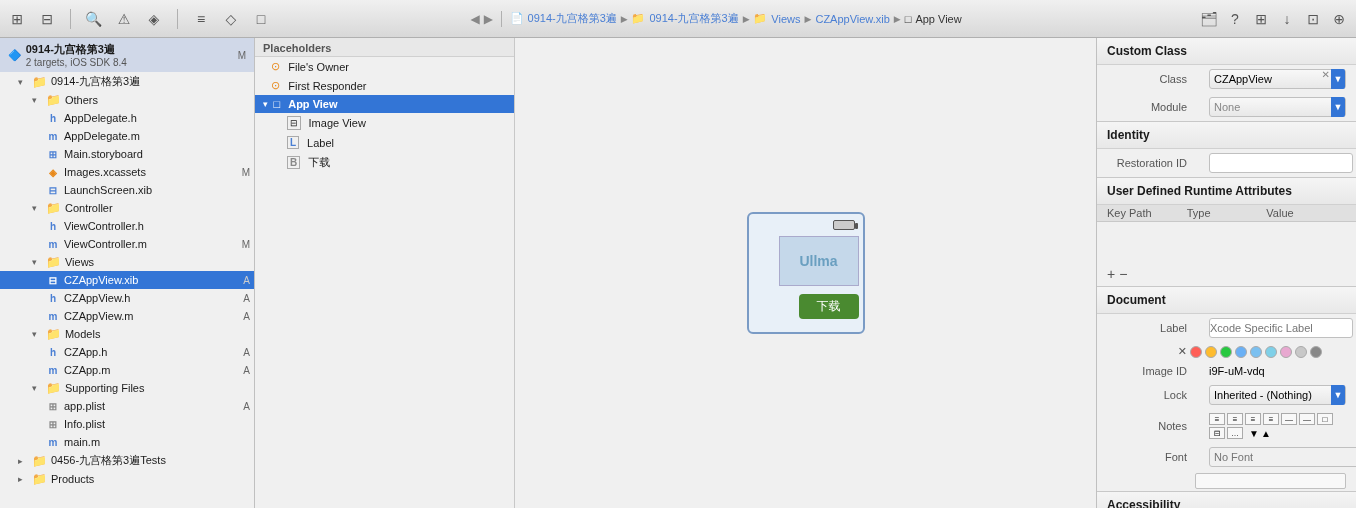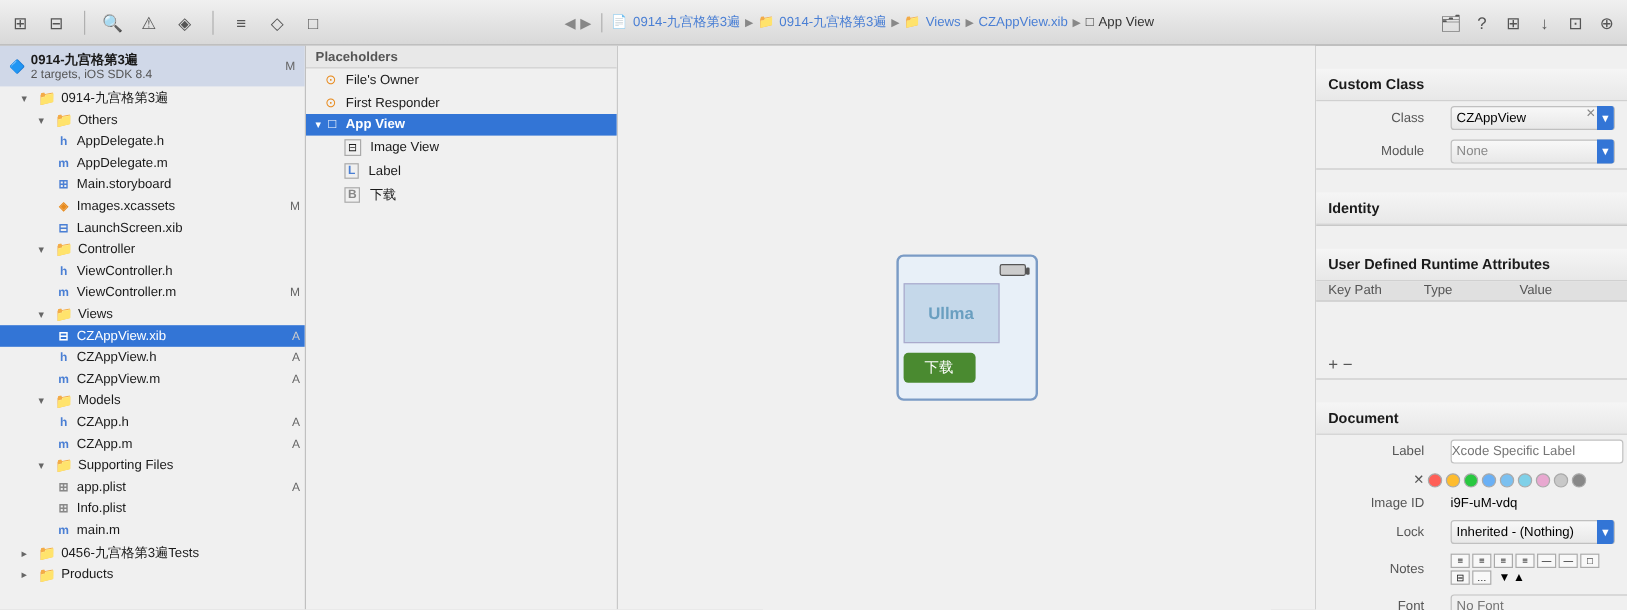--- a/index.html
+++ b/index.html
@@ -33,31 +33,31 @@
     
     .center { flex: 1; background: #ffffff; display: flex; flex-direction: column; overflow: hidden; position: relative; }
     .xib-sidebar { width: 260px; background: #f0f0f0; border-right: 1px solid #c8c8c8; overflow-y: auto; flex-shrink: 0; }
     .xib-content { display: flex; flex: 1; }
     .xib-tree-item { display: flex; align-items: center; padding: 3px 8px; gap: 4px; font-size: 11px; color: #1a1a1a; cursor: pointer; }
     .xib-tree-item.selected { background: #3375d6; color: white; }
     .xib-section-header { font-size: 11px; font-weight: bold; color: #555; padding: 4px 8px 2px; background: #e8e8e8; border-bottom: 1px solid #d0d0d0; }
     .canvas { flex: 1; background: #f0f0f0; display: flex; align-items: center; justify-content: center; position: relative; }
 
     
-    .phone-preview { width: 118px; height: 122px; border: 2px solid #7a9bc5; border-radius: 6px; background: #e8f0f8; position: relative; display: flex; flex-direction: column; align-items: flex-start; justify-content: flex-start; padding: 4px; }
+    .phone-preview { width: 118px; height: 122px; border: 2px solid #7a9bc5; border-radius: 6px; background: #e8f0f8; position: relative; display: flex; flex-direction: column; align-items: flex-end; justify-content: flex-start; padding: 4px; }
     .phone-statusbar { width: 100%; display: flex; justify-content: flex-end; padding: 2px 4px; }
     .phone-battery { width: 22px; height: 10px; border: 1px solid #555; border-radius: 2px; background: #ccc; position: relative; }
     .phone-battery::after { content: ''; position: absolute; right: -4px; top: 2px; width: 3px; height: 6px; background: #555; border-radius: 1px; }
     .phone-image-view { width: 80px; height: 50px; background: #c5d8ea; border: 1px solid #aac; display: flex; align-items: center; justify-content: center; margin: 4px 0; }
     .phone-button { background: #4a8a30; color: white; font-size: 12px; padding: 4px 18px; border-radius: 4px; margin-top: 4px; border: none; cursor: pointer; }
 
     
     .right-panel { width: 260px; background: #f0f0f0; border-left: 1px solid #c0c0c0; overflow-y: auto; flex-shrink: 0; }
     .right-section { border-bottom: 1px solid #c8c8c8; }
-    .right-section-header { font-size: 12px; font-weight: bold; color: #1a1a1a; padding: 6px 10px; background: linear-gradient(to bottom, #f5f5f5, #e8e8e8); border-bottom: 1px solid #d0d0d0; margin-top: 19px; }
+    .right-section-header { font-size: 12px; font-weight: bold; color: #1a1a1a; padding: 6px 10px; background: linear-gradient(to bottom, #f5f5f5, #e8e8e8); border-bottom: 1px solid #d0d0d0; }
     .right-row { display: flex; align-items: center; padding: 4px 10px; gap: 22px; }
     .right-label { font-size: 11px; color: #555; text-align: right; min-width: 80px; }
     .right-input { flex: 1; height: 20px; border: 1px solid #c0c0c0; border-radius: 3px; background: white; padding: 0 0; font-size: 11px; }
     .right-select { flex: 1; height: 20px; border: 1px solid #c0c0c0; border-radius: 3px; background: linear-gradient(to bottom, #f8f8f8, #e8e8e8); padding: 0 4px; font-size: 11px; display: flex; align-items: center; justify-content: space-between; cursor: pointer; }
     .color-dot { width: 12px; height: 12px; border-radius: 50%; border: 1px solid #aaa; cursor: pointer; }
     .notes-icon { width: 16px; height: 12px; border: 1px solid #aaa; background: #f8f8f8; display: flex; align-items: center; justify-content: center; font-size: 8px; cursor: pointer; }
     .right-add-remove { display: flex; gap: 4px; padding: 4px 10px; }
     .add-remove-btn { font-size: 14px; color: #555; cursor: pointer; background: none; border: none; }
     .right-font-input { flex: 1; height: 20px; border: 1px solid #c0c0c0; border-radius: 3px; background: #f0f0f0; padding: 0 4px; font-size: 11px; color: #888; }
     .attr-table-header { display: flex; padding: 2px 10px; background: #e0e0e0; border-bottom: 1px solid #c8c8c8; }
@@ -303,20 +303,24 @@
         <span class="right-label">Module</span>
         <div class="right-select" style="flex:1;border:1px solid #c0c0c0;border-radius:3px;background:linear-gradient(to bottom,#f8f8f8,#e8e8e8);padding:0 4px;font-size:11px;display:flex;align-items:center;justify-content:space-between;height:20px;">
           <span style="color:#888;">None</span>
           <span style="width:14px;height:20px;background:#3375d6;display:flex;align-items:center;justify-content:center;color:white;font-size:9px;margin-right:-4px;border-radius:0 2px 2px 0;">▼</span>
         </div>
       </div>
     </div>
 
     <div class="right-section">
       <div class="right-section-header">Identity</div>
+      <div class="right-row">
+        <span class="right-label">Restoration ID</span>
+        <input class="right-input" type="text" style="flex: 1 1 0%;">
+      </div>
     </div>
 
     <div class="right-section">
       <div class="right-section-header">User Defined Runtime Attributes</div>
       <div class="attr-table-header">
         <span class="col">Key Path</span>
         <span class="col">Type</span>
         <span class="col">Value</span>
       </div>
       <div style="height:40px;"></div>

